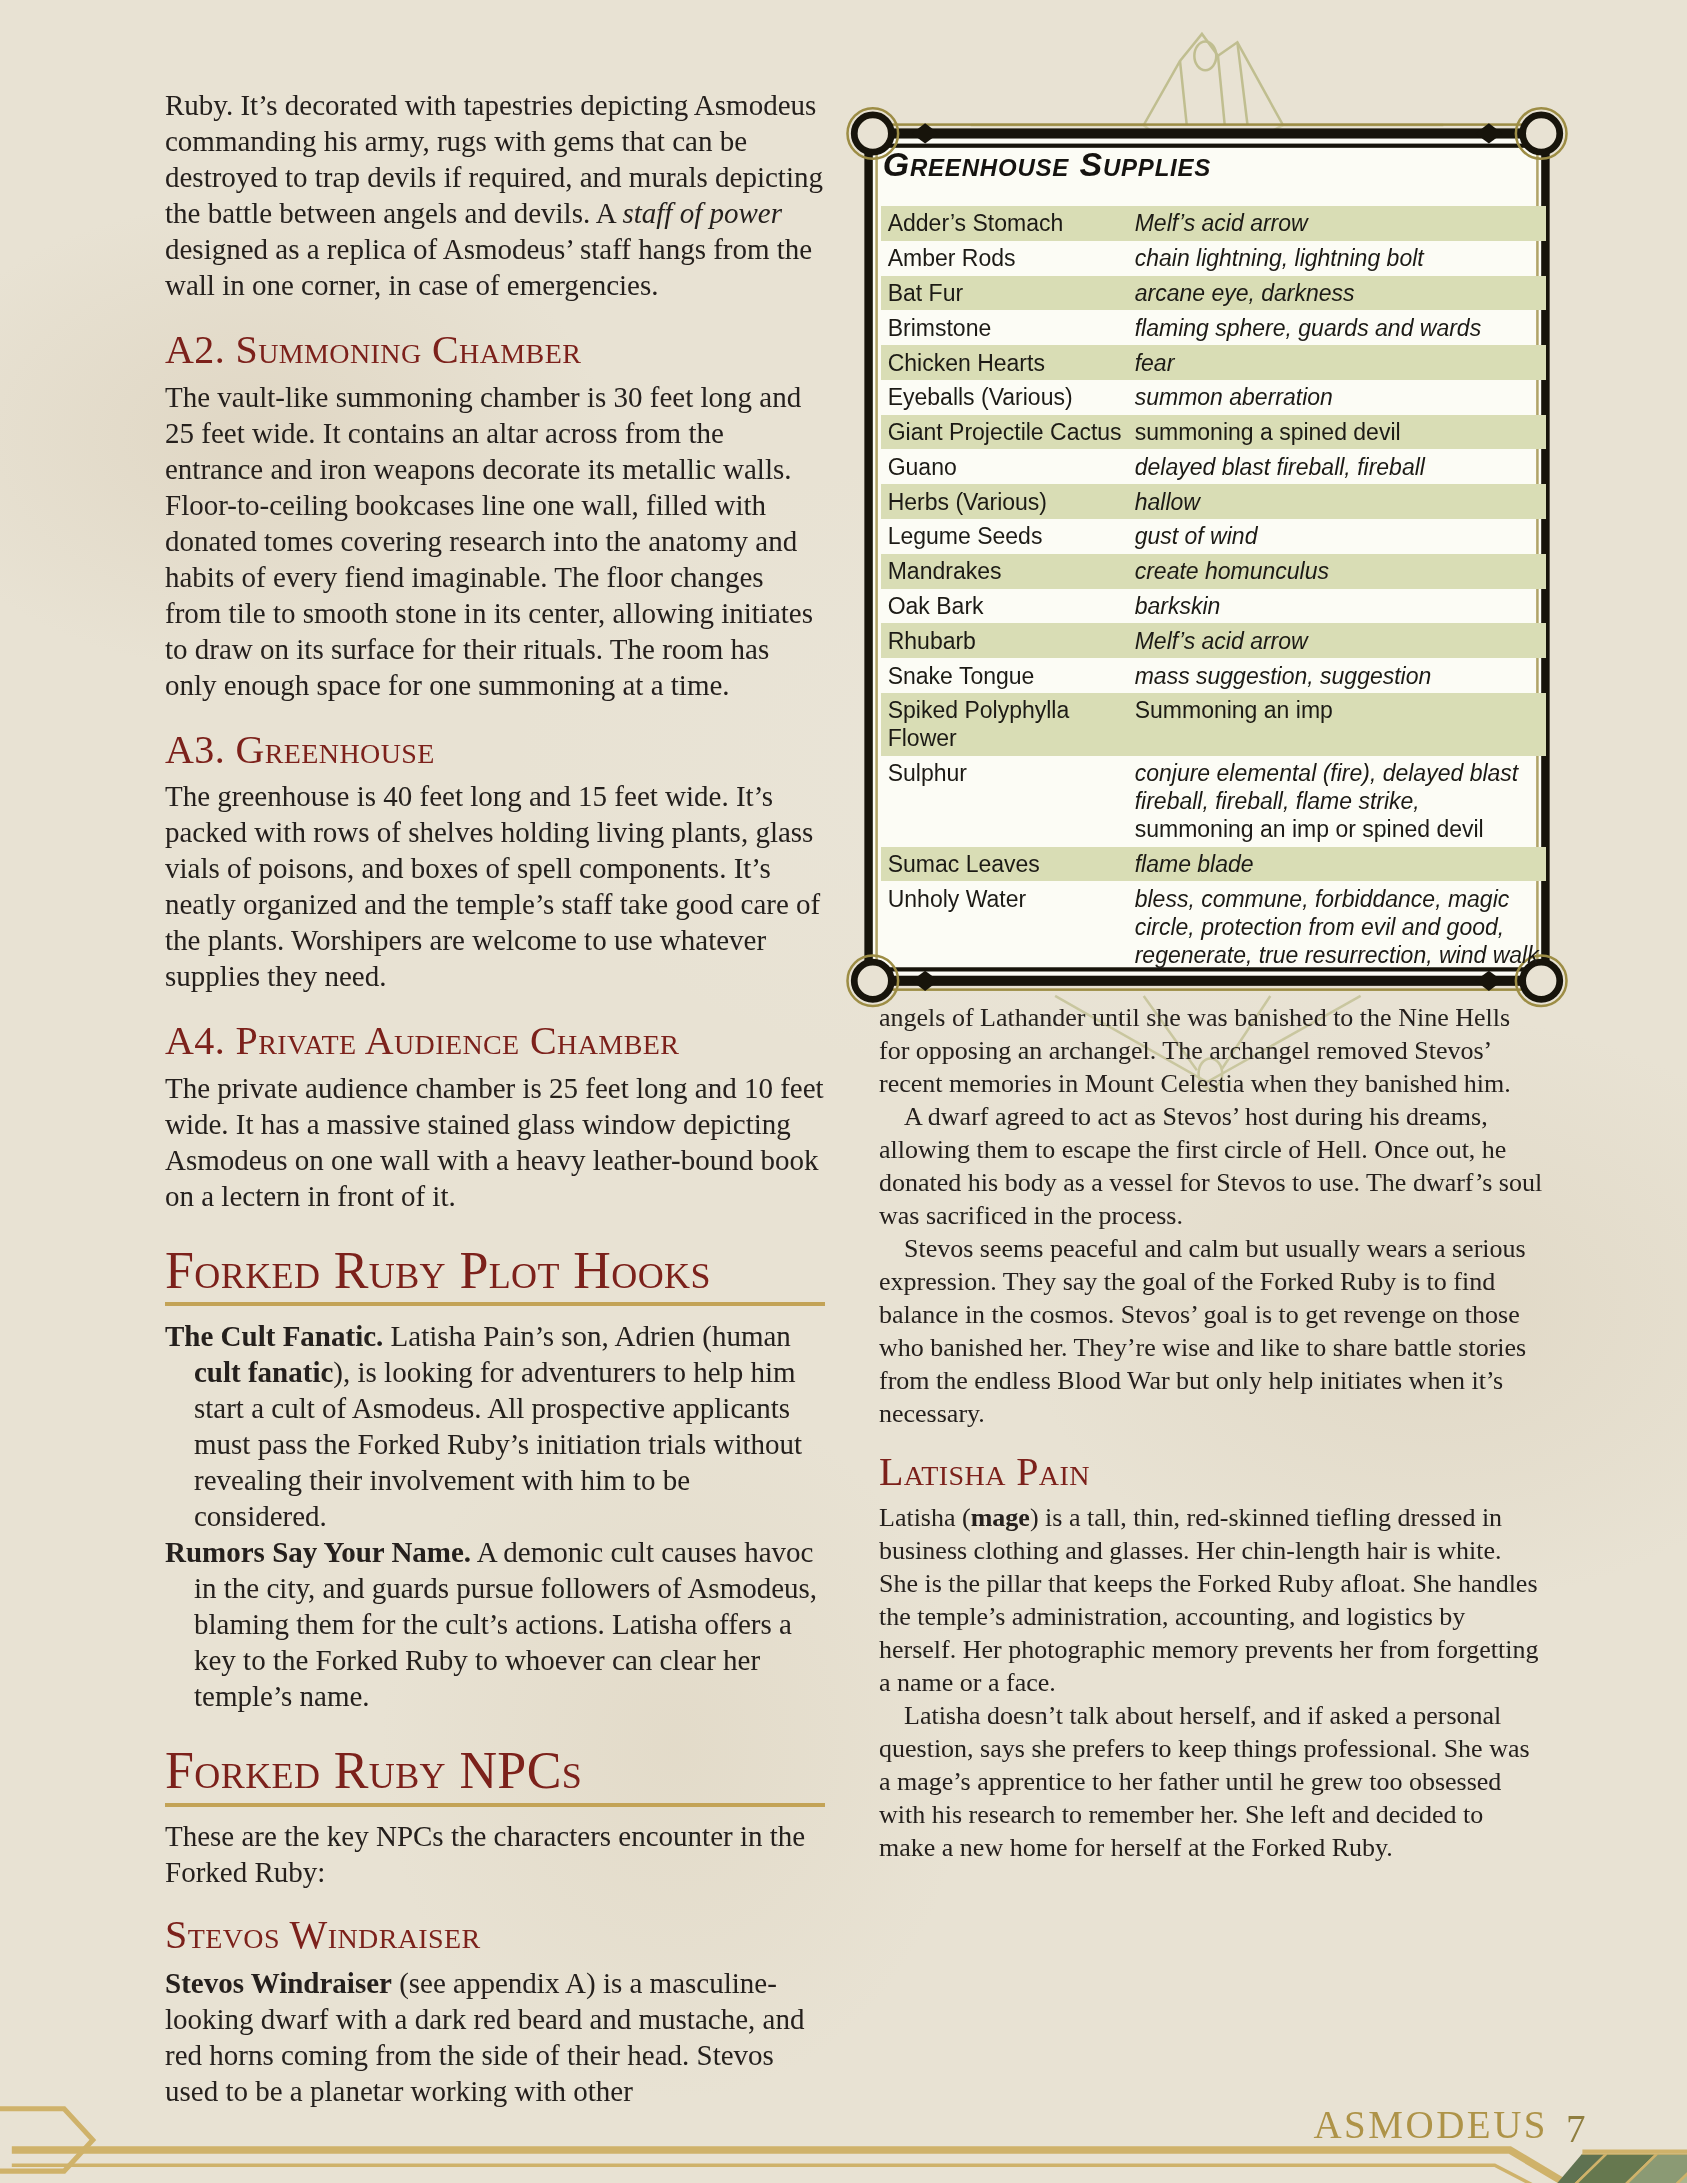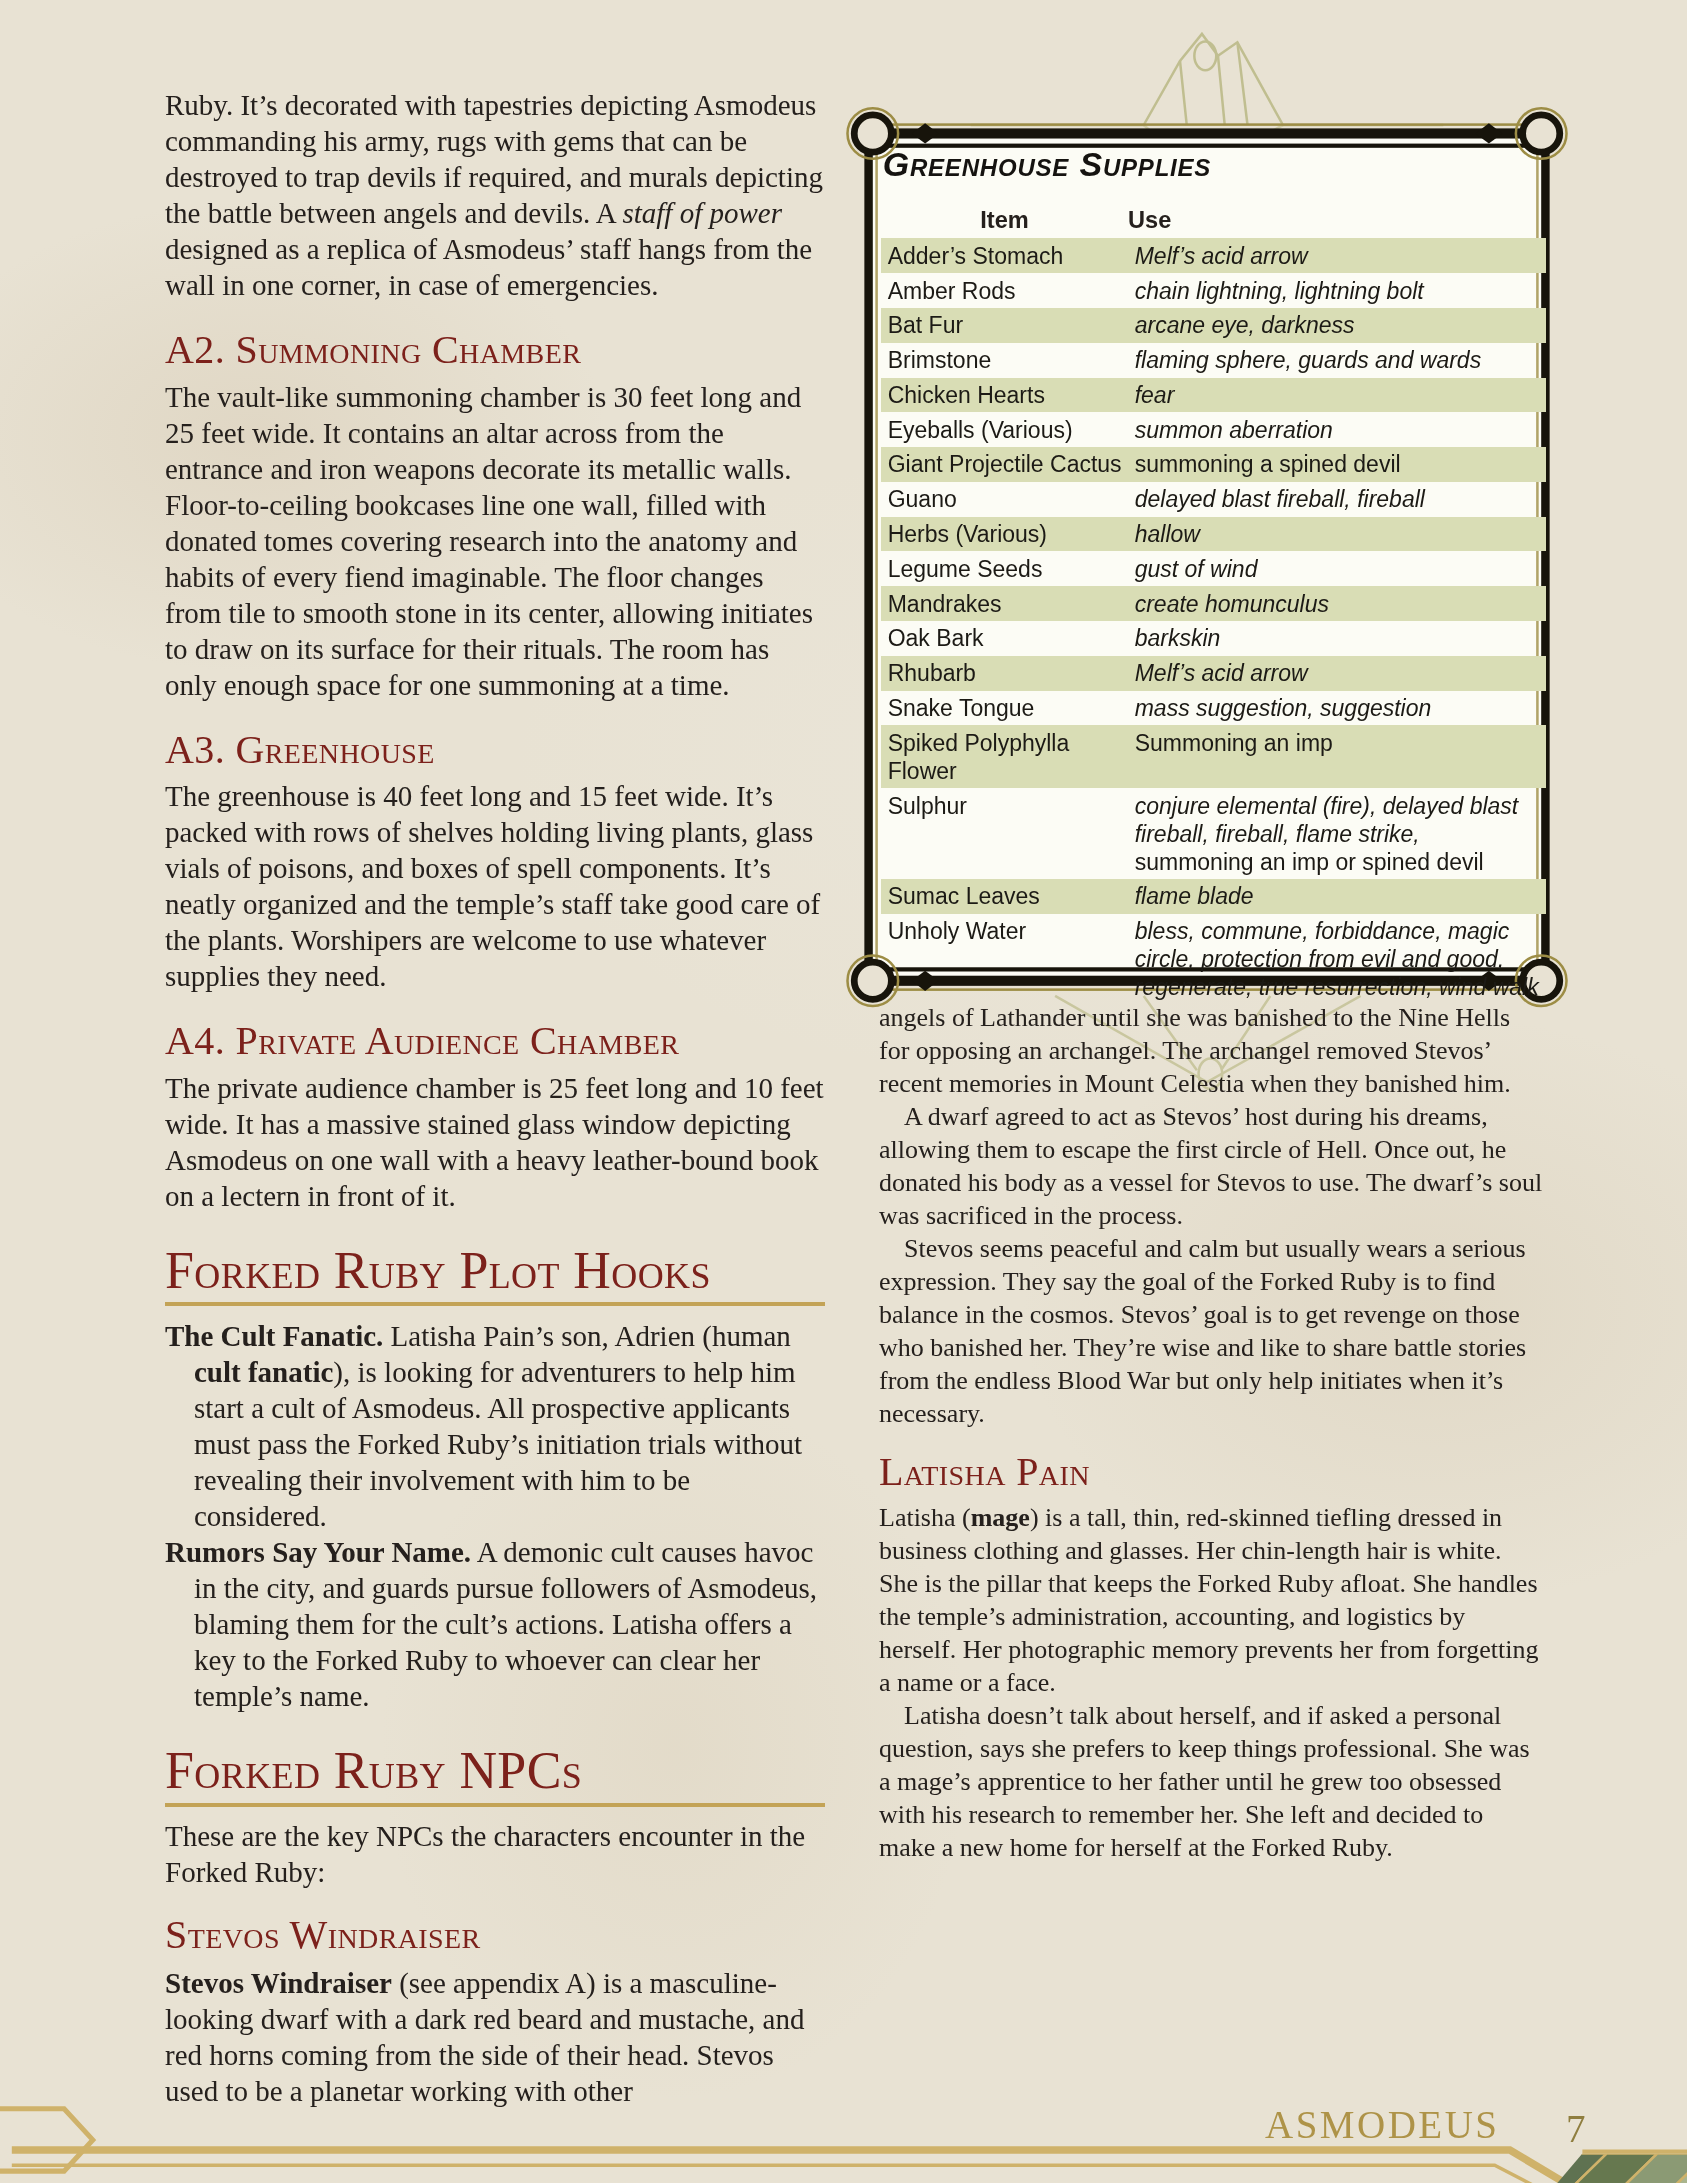--- a/index.html
+++ b/index.html
@@ -44,21 +44,21 @@
   .t-head{display:flex; font-weight:bold; font-size:23.6px; line-height:29px; margin-bottom:3.4px;}
   .t-head .c1{width:247px; text-align:center; flex-shrink:0;}
   .t-head .c2{flex:1; text-align:left;}
   .t-row{display:flex; padding:3.4px 6.7px; font-size:23px; line-height:28px; color:#1c1a15;}
   .t-row .c1{width:242px; flex-shrink:0; padding-right:5px;}
   .t-row .c2{flex:1;}
   .t-row.g{background:#d9ddb5;}
   
   #footer-svg{position:absolute; left:0; top:2058px; pointer-events:none;}
   #book-title{
-    position:absolute; left:1265px; top:2102px; width:283px; 
+    position:absolute; left:1265px; top:2102px; width:283px; text-align:right;
     font-size:39px; letter-spacing:2.5px; color:#ae9348;
   }
   #page-number{
     position:absolute; left:1566px; top:2106px;
     font-size:39px; color:#8f7e3f;
   }
 </style>
 </head>
 <body>
 
@@ -106,24 +106,20 @@
 
     <g stroke="#b0b075" stroke-width="3" fill="none" opacity="0.55">
       <path d="M250 1160 L430 1262 L612 1160"></path>
       <path d="M355 1160 L418 1248 M505 1160 L448 1246"></path>
       <ellipse cx="434" cy="1252" rx="14" ry="18"></ellipse>
     </g>
   </svg>
 
   <div id="supplies">
     <div class="t-title">Greenhouse Supplies</div>
-    <div class="t-head">
-      <div class="c1">Item</div>
-      <div class="c2">Use</div>
-    </div>
     <div id="t-rows">
         <div class="t-row g">
           <span class="c1">Adder’s Stomach</span>
           <span class="c2"><span class="it">Melf’s acid arrow</span></span>
         </div>
         <div class="t-row">
           <span class="c1">Amber Rods</span>
           <span class="c2"><span class="it">chain lightning, lightning bolt</span></span>
         </div>
         <div class="t-row g">

